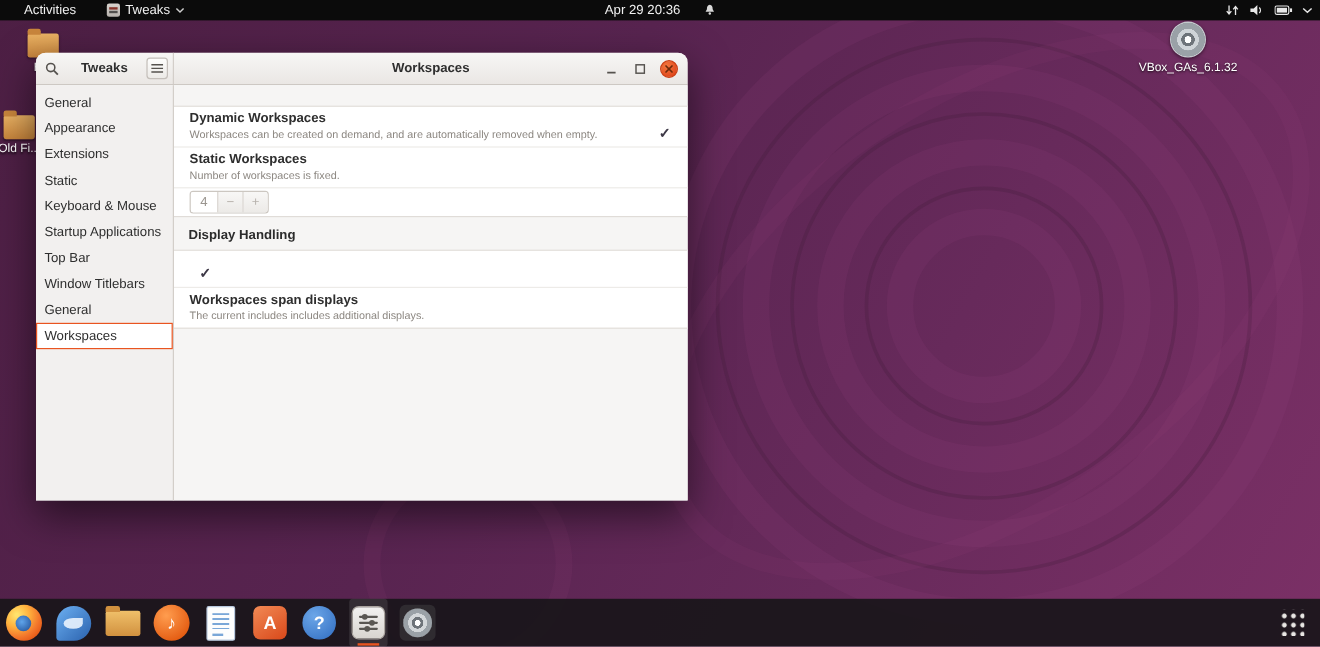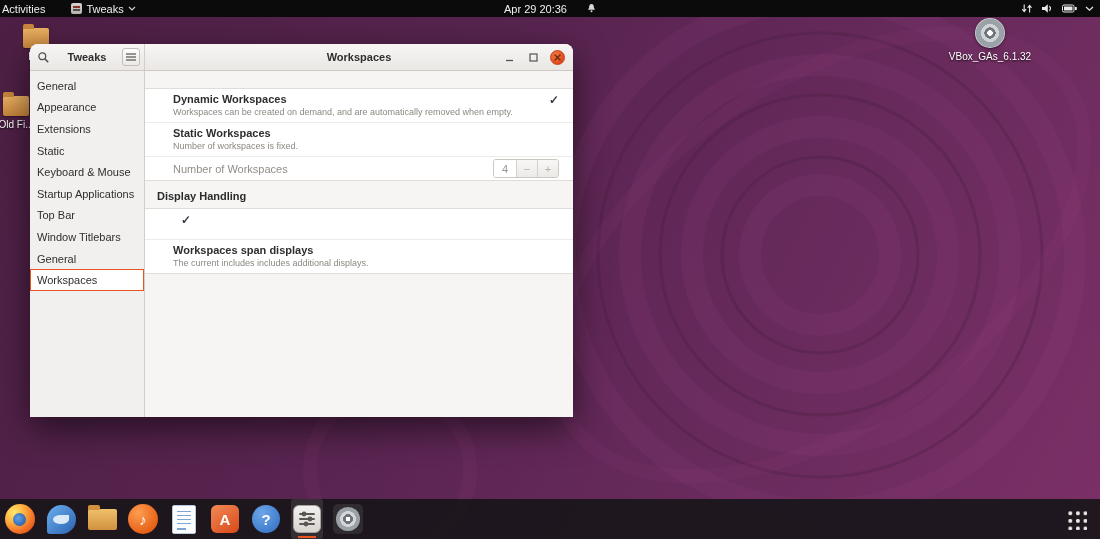--- a/index.html
+++ b/index.html
@@ -5,21 +5,21 @@
   *{margin:0;padding:0;box-sizing:border-box}
   html,body{width:1100px;height:539px;overflow:hidden}
   body{font-family:"Liberation Sans",sans-serif;-webkit-font-smoothing:antialiased}
   #screen{position:relative;width:1100px;height:539px;overflow:hidden;
     background:linear-gradient(118deg,#4d1f44 0%,#582450 40%,#672a5b 68%,#7b3066 100%)}
   .bg-pattern{position:absolute;inset:0;z-index:1;pointer-events:none}
 
   
   .topbar{position:absolute;top:0;left:0;right:0;height:17px;background:#0b0b0b;color:#f0f0f0;
     display:flex;align-items:center;font-size:11px;z-index:60}
-  .tb-activities{margin-left:2px;cursor:default}
+  .tb-activities{margin-left:20px;cursor:default}
   .tb-appmenu{margin-left:26px;display:flex;align-items:center;gap:4px}
   .tb-appicon{width:11px;height:11px;border-radius:2px;background:linear-gradient(#d8d3ce,#b7b2ad);
     position:relative}
   .tb-appicon::after{content:"";position:absolute;left:2px;top:3px;width:7px;height:1.5px;background:#87332a;
     box-shadow:0 3px 0 #514f4d}
   .tb-clock-wrap{position:absolute;left:50%;transform:translateX(-50%);display:flex;align-items:flex-start;gap:20px}
   .tb-right{position:absolute;right:6px;display:flex;align-items:center;gap:8px}
 
   
   .desk-icon{position:absolute;z-index:5;display:flex;flex-direction:column;align-items:center;width:70px}
@@ -52,21 +52,21 @@
 
   .win-body{flex:1;display:flex;min-height:0}
   .sidebar{width:115px;flex:0 0 115px;background:#f2f0ef;border-right:1px solid #d3cec9;padding-top:4px}
   .side-item{height:21.6px;display:flex;align-items:center;padding-left:6px;font-size:11px;color:#2e2e2e;
     border:1px solid transparent}
   .side-item.selected{background:#ffffff;border-color:#e95420}
 
   .content{flex:1;background:#f6f5f4;overflow:hidden}
   .group{background:#fff;border-top:1px solid #e0dcd8;border-bottom:1px solid #e0dcd8}
   .group.first{margin-top:17px}
-  .row{display:flex;align-items:flex-start;padding:4px 14px 4px 28px;border-bottom:1px solid #edebe8;min-height:31px}
+  .row{display:flex;align-items:flex-end;padding:4px 14px 4px 13px;border-bottom:1px solid #edebe8;min-height:31px}
   .row:last-child{border-bottom:none}
   .row-text{flex:1;min-width:0}
   .row-title{font-size:11px;font-weight:bold;color:#2e2e2e;line-height:13px}
   .row-sub{font-size:9px;color:#8c8781;line-height:11px;margin-top:1px}
   .check{width:18px;text-align:right;font-size:12px;color:#3d3846;font-weight:bold}
   .row-plain{min-height:22px;padding-top:2px;padding-bottom:2px}
   .row-plain .row-label{font-size:11px;color:#928d87}
   .spinner{display:flex;align-items:stretch;height:19px;border:1px solid #ccc7c1;border-radius:3px;overflow:hidden}
   .spin-val{width:22px;background:#fff;display:flex;align-items:center;justify-content:center;
     font-size:11px;color:#9a958f}
@@ -254,23 +254,20 @@
             <span class="check">✓</span>
           </div>
           <div class="row">
             <div class="row-text">
               <div class="row-title">Static Workspaces</div>
               <div class="row-sub">Number of workspaces is fixed.</div>
             </div>
             <span class="check"></span>
           </div>
           <div class="row row-plain">
-            <div class="row-text">
-              <span class="row-label">Number of Workspaces</span>
-            </div>
             <div class="spinner">
               <span class="spin-val">4</span>
               <span class="spin-btn">−</span>
               <span class="spin-btn">+</span>
             </div>
           </div>
         </div>
 
         <div class="section-label">Display Handling</div>
 

